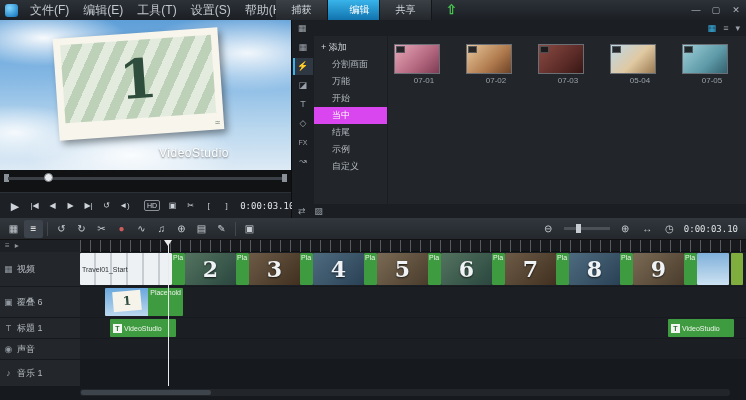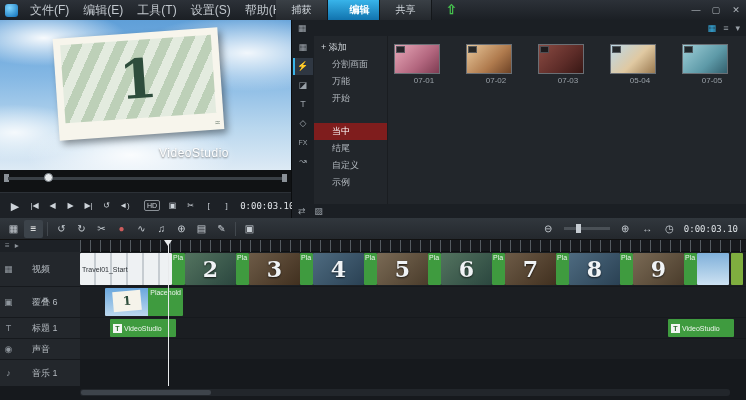--- a/index.html
+++ b/index.html
@@ -9,21 +9,21 @@
 
   
   .titlebar { position:absolute; top:0; left:0; right:0; height:20px;
               background:linear-gradient(#2c3138,#1b1f24); display:flex; align-items:center; }
   .logo { width:13px; height:13px; margin:0 5px; border-radius:3px;
           background:radial-gradient(circle at 35% 30%, #7fd6ff, #0d6eb8); }
   .menu-item { padding:0 7px; font-size:12px; color:#c2c8ce; line-height:20px; }
   .tabs { position:absolute; left:276px; top:0; height:20px; display:flex; }
   .tab { width:52px; line-height:20px; text-align:center; font-size:10px; color:#cfd5db;
          background:linear-gradient(#3a4046,#24282d); border-right:1px solid #14171a; }
-  .tab.active { background:linear-gradient(#38b4ea,#1173ae); color:#fff; font-weight:bold;padding-left:12px; }
+  .tab.active { background:linear-gradient(#38b4ea,#1173ae); color:#fff; font-weight:normal;padding-left:12px; }
   .upgrade { position:absolute; left:446px; top:2px; color:#46c14e; font-size:13px; font-weight:bold; }
   .winbtns { margin-left:auto; display:flex; }
   .winbtn { width:20px; height:20px; line-height:20px; text-align:center; color:#aeb4ba; font-size:9px; }
 
   
   .preview { position:absolute; top:20px; left:0; width:292px; height:198px; background:#101214;
              border-right:1px solid #0b0d0f; }
   .video { position:absolute; left:0; right:0; top:0; height:150px; overflow:hidden;
     background:
       radial-gradient(ellipse 120px 40px at 15% 12%, rgba(255,255,255,.95), rgba(255,255,255,0) 70%),
@@ -62,21 +62,21 @@
   .lib-ic.active { color:#38b4ea; }
   .lib-topbar .spacer { margin-left:auto; }
   .lib-nav { position:absolute; left:0; top:16px; bottom:14px; width:22px; background:#1b1f24;
              display:flex; flex-direction:column; align-items:center; padding-top:3px; gap:2px; }
   .nav-ic { width:20px; height:17px; line-height:17px; text-align:center; color:#9aa1a8; font-size:9px; }
   .nav-ic.active { color:#fff; background:#2f3742; box-shadow:inset 2px 0 0 #38b4ea; }
   .cat-list { position:absolute; left:22px; top:16px; bottom:14px; width:74px; background:#22262b;
               border-right:1px solid #1a1d21; padding-top:3px; }
   .cat-add { color:#d6dbe0; font-size:9px; padding:2px 7px; }
   .cat { padding:2px 18px; font-size:9px; color:#b4bac0; white-space:nowrap; overflow:hidden; }
-  .cat.selected { background:#7f1d1d; color:#fff;margin-top:16px; }
+  .cat.selected { background:#d946ef; color:#fff; }
   .thumbs { position:absolute; left:102px; top:24px; right:4px; display:flex; gap:12px; }
   .thumb { width:68px; }
   .timg { width:46px; height:30px; border:1px solid #6a6f75; position:relative; }
   .timg.t0 { background:linear-gradient(135deg,#e8a7b8,#b3677f 60%,#7e3c52); }
   .timg.t1 { background:linear-gradient(135deg,#e8c79a,#b07b4e 60%,#6e4326); }
   .timg.t2 { background:linear-gradient(135deg,#8a4a42,#5d2c28 60%,#371714); }
   .timg.t3 { background:linear-gradient(135deg,#bcd8e8,#e0c9a2 55%,#9b7a50); }
   .timg.t4 { background:linear-gradient(135deg,#9ecfd8,#5e9aa8 60%,#33606e); }
   .tbadge { position:absolute; top:1px; left:1px; width:9px; height:7px; background:#14171a;
             border:1px solid #4a5056; opacity:.9; }
@@ -106,21 +106,21 @@
   .ruler { position:absolute; left:80px; right:0; top:0; height:12px;
            background:repeating-linear-gradient(90deg,#565c62 0 1px,transparent 1px 10px),
                       repeating-linear-gradient(90deg,#7b828a 0 1px,transparent 1px 50px); }
   .tracks { position:absolute; top:252px; left:0; right:0; }
   .track { position:relative; margin-bottom:1px; }
   .tr-video  { height:34px; } .tr-overlay { height:30px; } .tr-title { height:20px; }
   .tr-voice  { height:20px; } .tr-music   { height:26px; }
   .track-head { position:absolute; left:0; top:0; width:80px; height:100%; background:#23272c;
                 display:flex; align-items:center; }
   .track-typeicon { width:17px; text-align:center; color:#8f969d; font-size:9px; }
-  .track-label { font-size:9px; color:#b4bac0;margin-left:15px; }
+  .track-label { font-size:9px; color:#b4bac0; }
   .track-lane { position:absolute; left:80px; right:0; top:0; height:100%; background:#1b1e22; }
   .clip { position:absolute; top:1px; bottom:1px; overflow:hidden; border-radius:1px; }
   .clip-first { left:0; width:92px;
       background:repeating-linear-gradient(90deg,#eef1f3 0 14px,#c6ccd1 14px 16px); }
   .clip-first .cf-label { position:absolute; left:2px; top:50%; transform:translateY(-50%);
       font-size:7px; color:#2c3136; white-space:nowrap; }
   .ph-clip { background:#3f9b3f; color:#eaf4ea; font-size:7px; width:13px; padding:1px; }
   .num-clip { width:51px; display:flex; align-items:center; justify-content:center; }
   .num-clip .num { font-family:"DejaVu Serif", serif; font-size:22px; color:#f0f3f5;
                    text-shadow:0 1px 2px rgba(0,0,0,.7); font-weight:bold; }
@@ -234,22 +234,22 @@
       <div class="nav-ic" style="font-size:7px">FX</div>
       <div class="nav-ic">↝</div>
     </div>
     <div class="cat-list">
       <div class="cat-add">+ 添加</div>
       <div class="cat">分割画面</div>
       <div class="cat">万能</div>
       <div class="cat">开始</div>
       <div class="cat selected">当中</div>
       <div class="cat">结尾</div>
+      <div class="cat">示例</div>
       <div class="cat">自定义</div>
-      <div class="cat">示例</div>
     </div>
     <div class="thumbs">
       <div class="thumb">
         <div class="timg t0">
             <div class="tbadge"></div>
           </div>
         <div class="tlabel">07-01</div>
       </div>
       <div class="thumb">
         <div class="timg t1">

